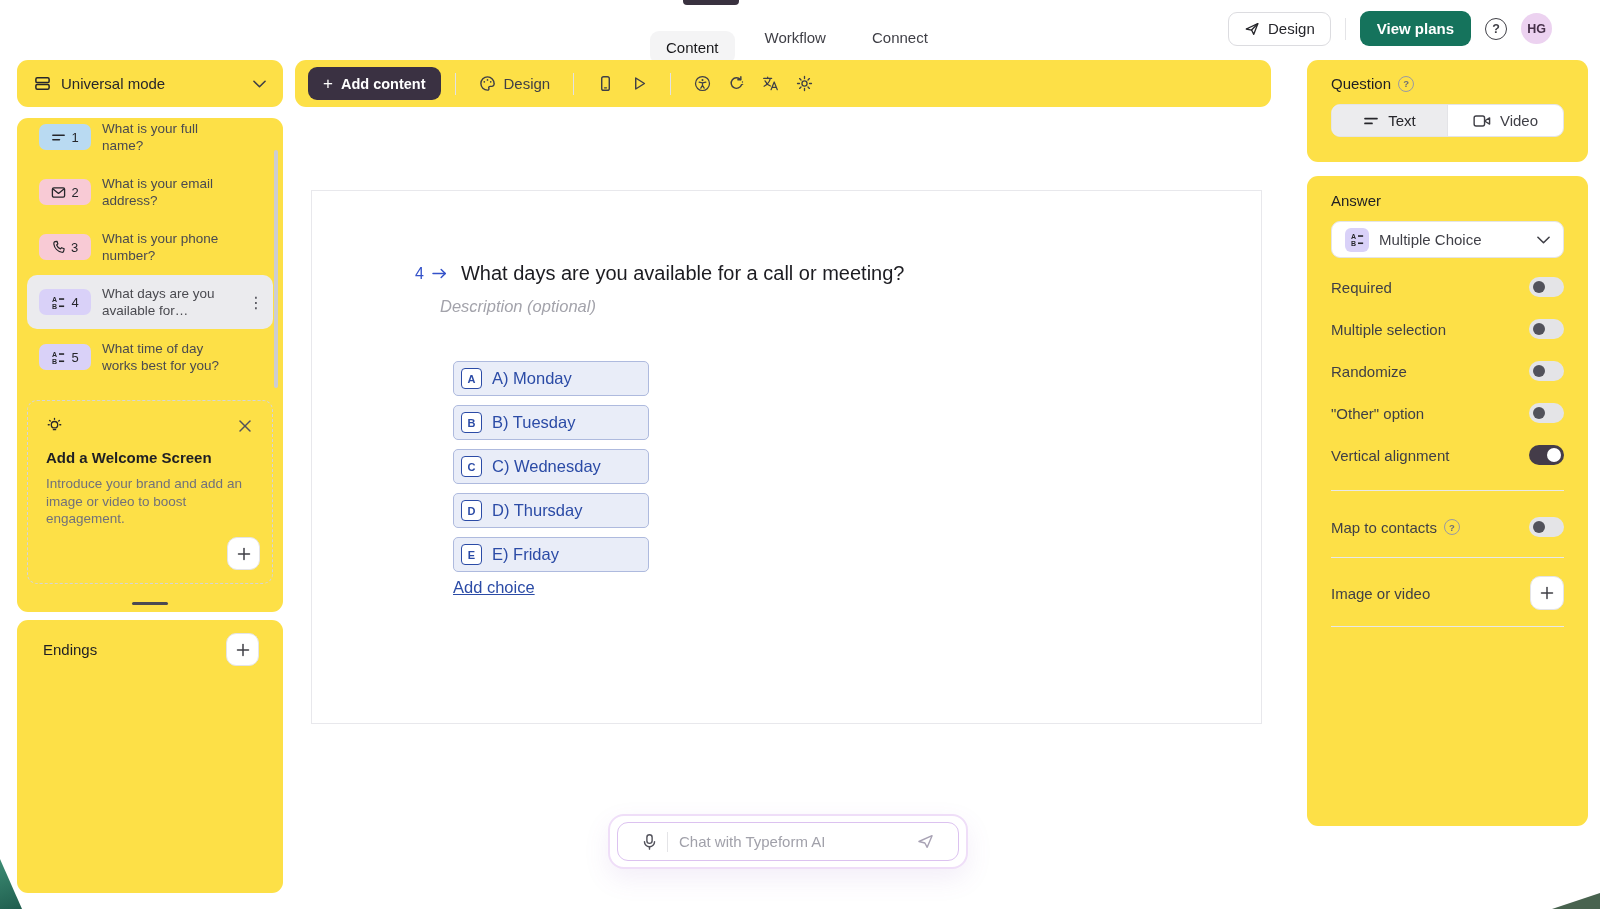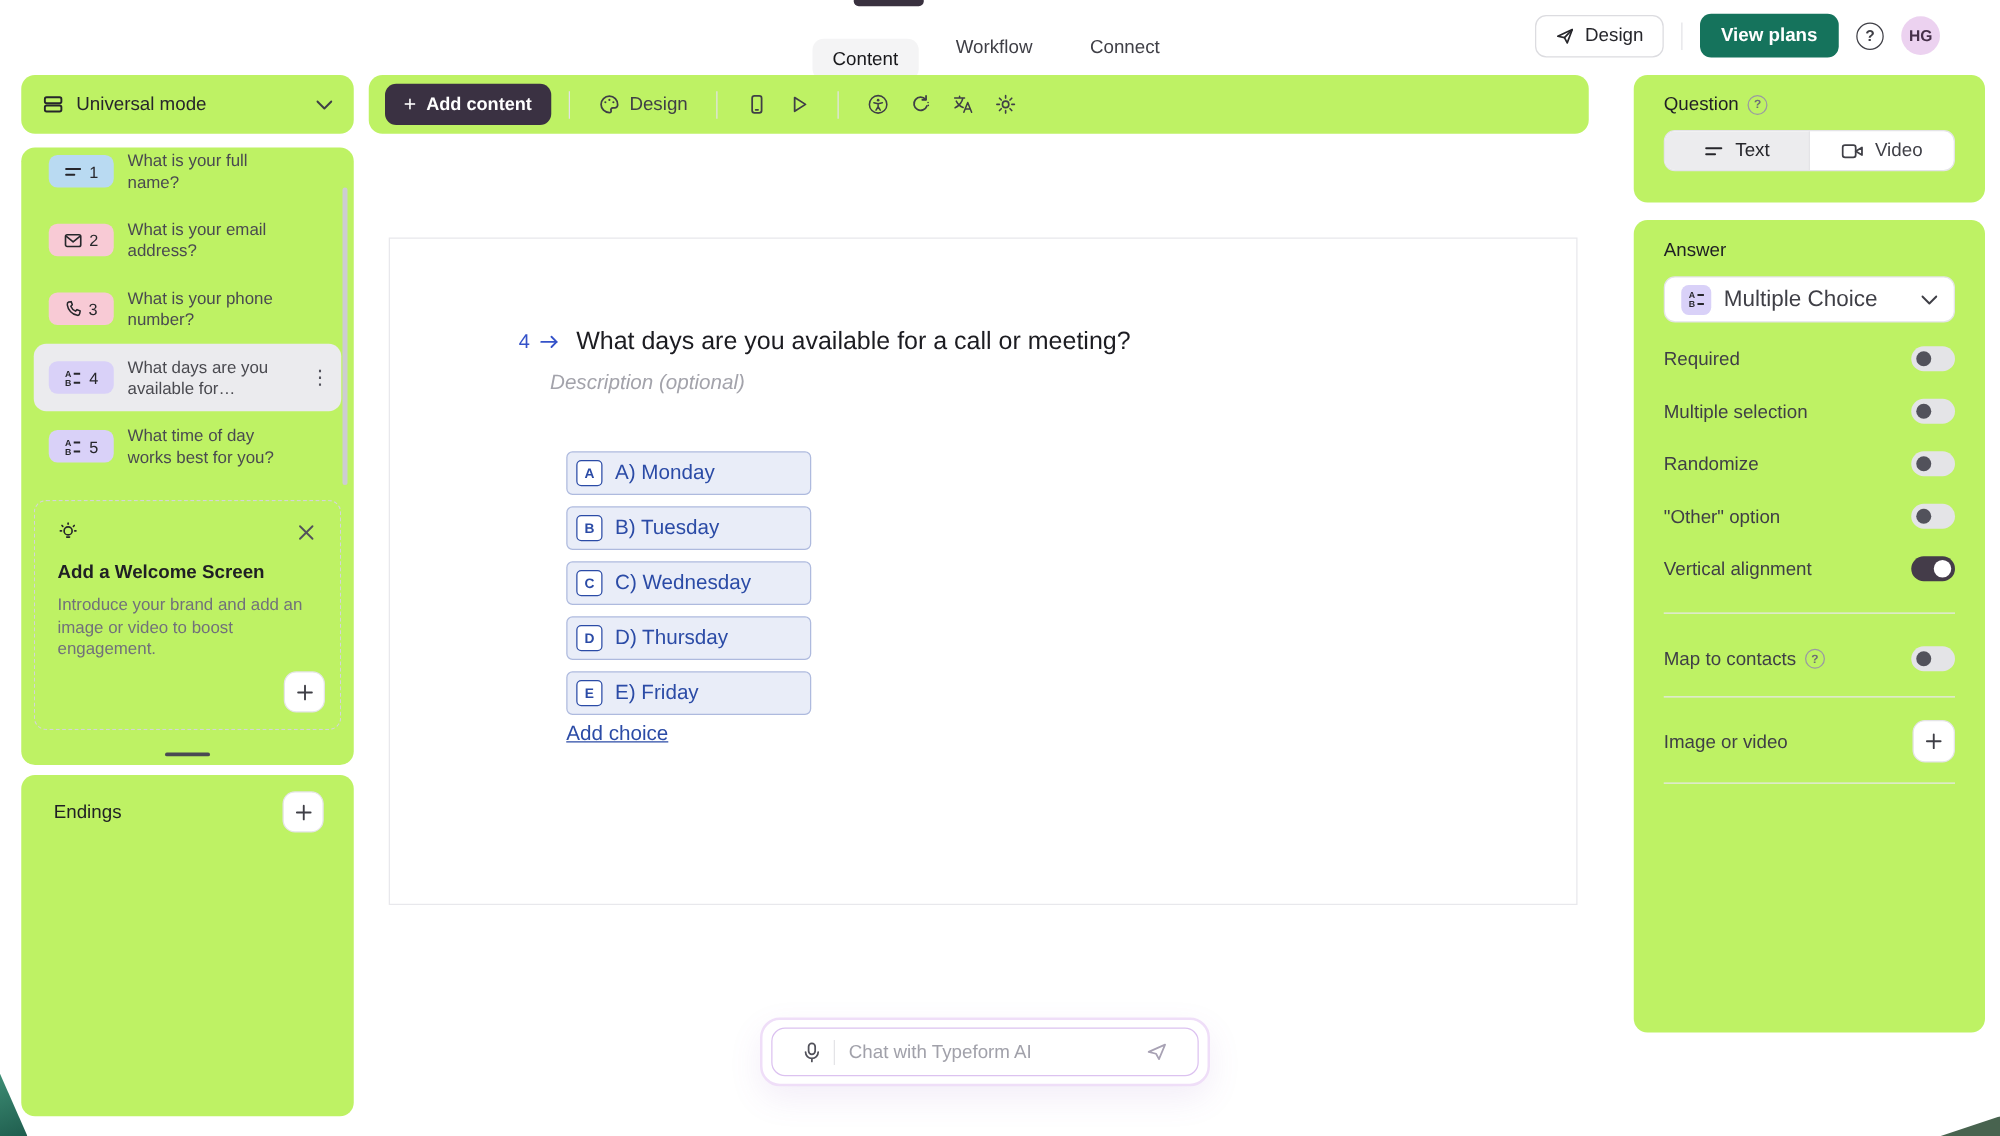--- a/index.html
+++ b/index.html
@@ -16,21 +16,21 @@
   .tab { padding:8px 16px; font-size:15px; color:#3f3f46; border-radius:9px; cursor:pointer; }
   .tab.active { background:#f4f4f5; color:#18181b;margin-top:20px; }
   .topbar-right { position:absolute; right:48px; top:11px; display:flex; align-items:center; gap:14px; }
   .btn-share { display:flex; align-items:center; gap:8px; height:34px; padding:0 15px; background:#fff; border:1px solid #dcdce0; border-radius:9px; font-size:15px; color:#26262b; cursor:pointer; }
   .tb-divider { width:1px; height:22px; background:#e4e4e7; }
   .btn-plans { height:35px; padding:0 17px; background:#15735c; border:none; border-radius:9px; font-size:15px; font-weight:bold; color:#fff; cursor:pointer; }
   .help-btn { width:22px; height:22px; border:1.6px solid #3f3f46; border-radius:50%; display:flex; align-items:center; justify-content:center; font-size:12.5px; font-weight:bold; color:#3f3f46; background:#fff; cursor:pointer; }
   .avatar { width:31px; height:31px; border-radius:50%; background:#ecd2f0; display:flex; align-items:center; justify-content:center; font-size:12.5px; font-weight:bold; color:#463049; cursor:pointer; }
 
   
-  .card { background:#bef264; border-radius:11px; position:absolute; }
+  .card { background:#fde047; border-radius:11px; position:absolute; }
 
   
   .mode-select { left:17px; top:60px; width:266px; height:47px; display:flex; align-items:center; padding:0 17px; gap:10px; cursor:pointer; }
   .mode-select .label { flex:1; font-size:15px; color:#26262b; }
 
   
   .toolbar { left:295px; top:60px; width:976px; height:47px; display:flex; align-items:center; padding:0 13px; }
   .btn-add-content { display:flex; align-items:center; gap:8px; height:33px; padding:0 15px; background:#3a3142; color:#fff; border:none; border-radius:9px; font-size:14.5px; font-weight:bold; cursor:pointer; }
   .btn-add-content .plus { font-size:17px; font-weight:normal; line-height:1; }
   .tool-sep { width:1px; height:22px; background:#e2e2e5; margin:0 14px; }
@@ -89,21 +89,21 @@
   
   .q-card { left:1307px; top:60px; width:281px; height:102px; padding:15px 24px; }
   .panel-label { font-size:15px; color:#1f1f24; display:flex; align-items:center; gap:7px; }
   .seg { margin-top:12px; height:33px; border:1px solid #e4e4e7; border-radius:9px; background:#fff; display:flex; overflow:hidden; }
   .seg-opt { flex:1; display:flex; align-items:center; justify-content:center; gap:9px; font-size:15px; color:#3f3f46; cursor:pointer; }
   .seg-opt.active { background:#ececee; border-right:1px solid #e4e4e7; color:#26262b; }
 
   .answer-card { left:1307px; top:176px; width:281px; height:650px; padding:16px 24px; }
   .dropdown { margin-top:12px; height:37px; background:#fff; border:1px solid #e4e4e7; border-radius:9px; display:flex; align-items:center; padding:0 13px; cursor:pointer; }
   .dd-icon { width:24px; height:24px; border-radius:6px; background:#d9d1f8; display:flex; align-items:center; justify-content:center; flex:none; }
-  .dd-label { margin-left:10px; font-size:18px; color:#3f3f46; flex:1; }
+  .dd-label { margin-left:10px; font-size:15px; color:#3f3f46; flex:1; }
   .toggle-rows { margin-top:17px; }
   .toggle-row { display:flex; align-items:center; justify-content:space-between; height:24px; margin-bottom:18px; }
   .t-label { font-size:15px; color:#3f3f46; display:flex; align-items:center; gap:7px; }
   .toggle { width:35px; height:20px; border-radius:10px; background:#e4e4e7; position:relative; cursor:pointer; flex:none; }
   .toggle .knob { position:absolute; left:4px; top:4px; width:12px; height:12px; border-radius:50%; background:#52525b; }
   .toggle.on { background:#443c49; }
   .toggle.on .knob { left:auto; right:3px; top:3px; width:14px; height:14px; background:#fff; }
   .p-divider { height:1px; background:#e8e8ea; margin-top:23px; }
   .p-row { display:flex; align-items:center; justify-content:space-between; height:24px; margin-top:24px; }
   .p-row2 { display:flex; align-items:center; justify-content:space-between; height:36px; margin-top:17px;text-align:center; }

